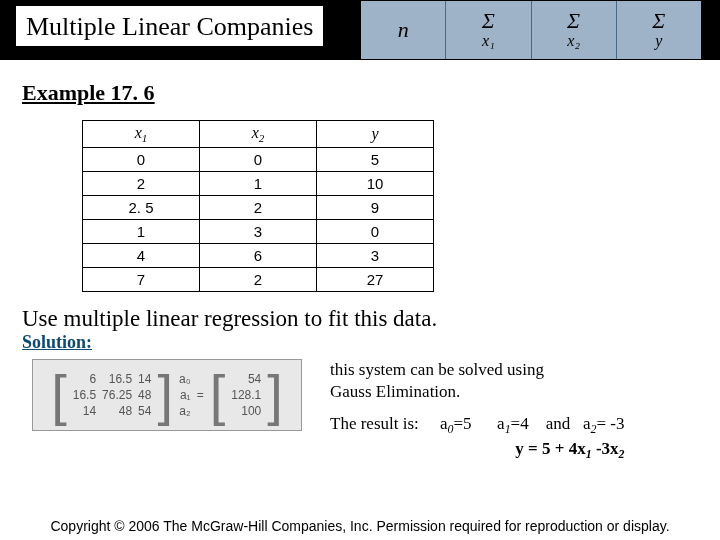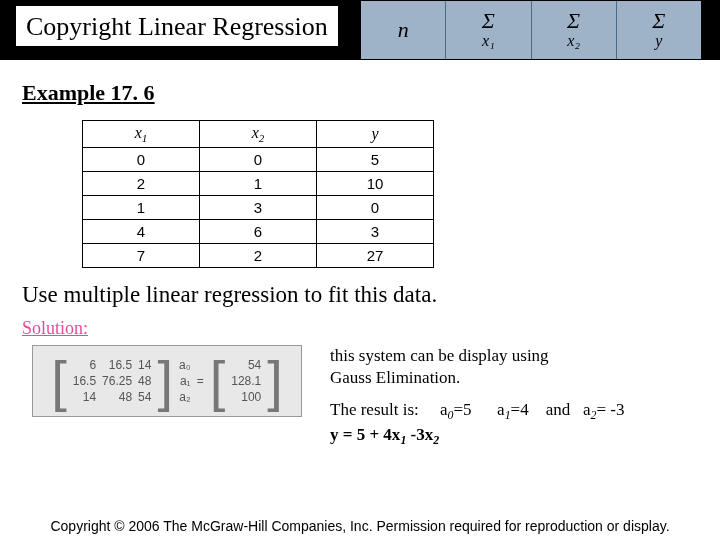--- a/index.html
+++ b/index.html
@@ -87,26 +87,25 @@
     font-style: italic;
     font-family: "Times New Roman", serif;
     font-size: 16px;
   }
 
   .post {
     font-size: 23px;
     margin-top: 14px;
   }
   .solution-label {
-    color: #ec4899;
-    font-weight: normal;
+    color: #0c4a6e;
+    font-weight: bold;
     text-decoration: underline;
     font-size: 18px;
     display: inline-block;
-    margin-top: 10px;
   }
   .bottom-row {
     display: flex;
     align-items: flex-start;
     margin-top: 6px;
   }
   .matrix-thumb {
     width: 268px;
     height: 70px;
     background: #e8e8e8;
@@ -145,21 +144,21 @@
     text-align: center;
     font-size: 14px;
     font-family: Arial, sans-serif;
     color: #000;
   }
 </style>
 </head>
 <body>
 
 <div class="titlebar">
-  <div class="title-box">Copyright Linear Regression</div>
+  <div class="title-box">Multiple Linear Companies</div>
   <div class="sum-thumb">
     <div class="sum-col">
         <span class="sum-glyph">n</span>
       </div>
     <div class="sum-col">
         <span class="sum-glyph">Σ</span>
         <span>x₁</span>
       </div>
     <div class="sum-col">
         <span class="sum-glyph">Σ</span>
@@ -187,20 +186,25 @@
     <tbody id="tbody">
         <tr>
           <td>0</td>
           <td>0</td>
           <td>5</td>
         </tr>
         <tr>
           <td>2</td>
           <td>1</td>
           <td>10</td>
+        </tr>
+        <tr>
+          <td>2. 5</td>
+          <td>2</td>
+          <td>9</td>
         </tr>
         <tr>
           <td>1</td>
           <td>3</td>
           <td>0</td>
         </tr>
         <tr>
           <td>4</td>
           <td>6</td>
           <td>3</td>
@@ -246,33 +250,33 @@
         <span class="bracket">[</span>
         <div class="mcol" id="mB">
             <span>54</span>
             <span>128.1</span>
             <span>100</span>
           </div>
         <span class="bracket">]</span>
       </div>
     </div>
     <div class="result-text">
-      <div>this system can be display using</div>
+      <div>this system can be solved using</div>
       <div>Gauss Elimination.</div>
       <div class="r2">
         <span>The result is:</span>
         &nbsp;&nbsp;&nbsp;
         <span id="ra0">a<sub>0</sub>=5</span>
         &nbsp;&nbsp;&nbsp;&nbsp;
         <span id="ra1">a<sub>1</sub>=4</span>
         &nbsp;&nbsp;
         <span>and</span>
         &nbsp;
         <span id="ra2">a<sub>2</sub>= -3</span>
       </div>
-      <div style="text-align:left; font-weight:normal;">
+      <div style="text-align:right; font-weight:normal;">
         <b id="rfeq">y = 5 + 4x<sub>1</sub> -3x<sub>2</sub></b>
       </div>
     </div>
   </div>
 </div>
 
 <div class="copyright">Copyright © 2006 The McGraw-Hill Companies, Inc. Permission required for reproduction or display.</div>
 
 </body></html>

